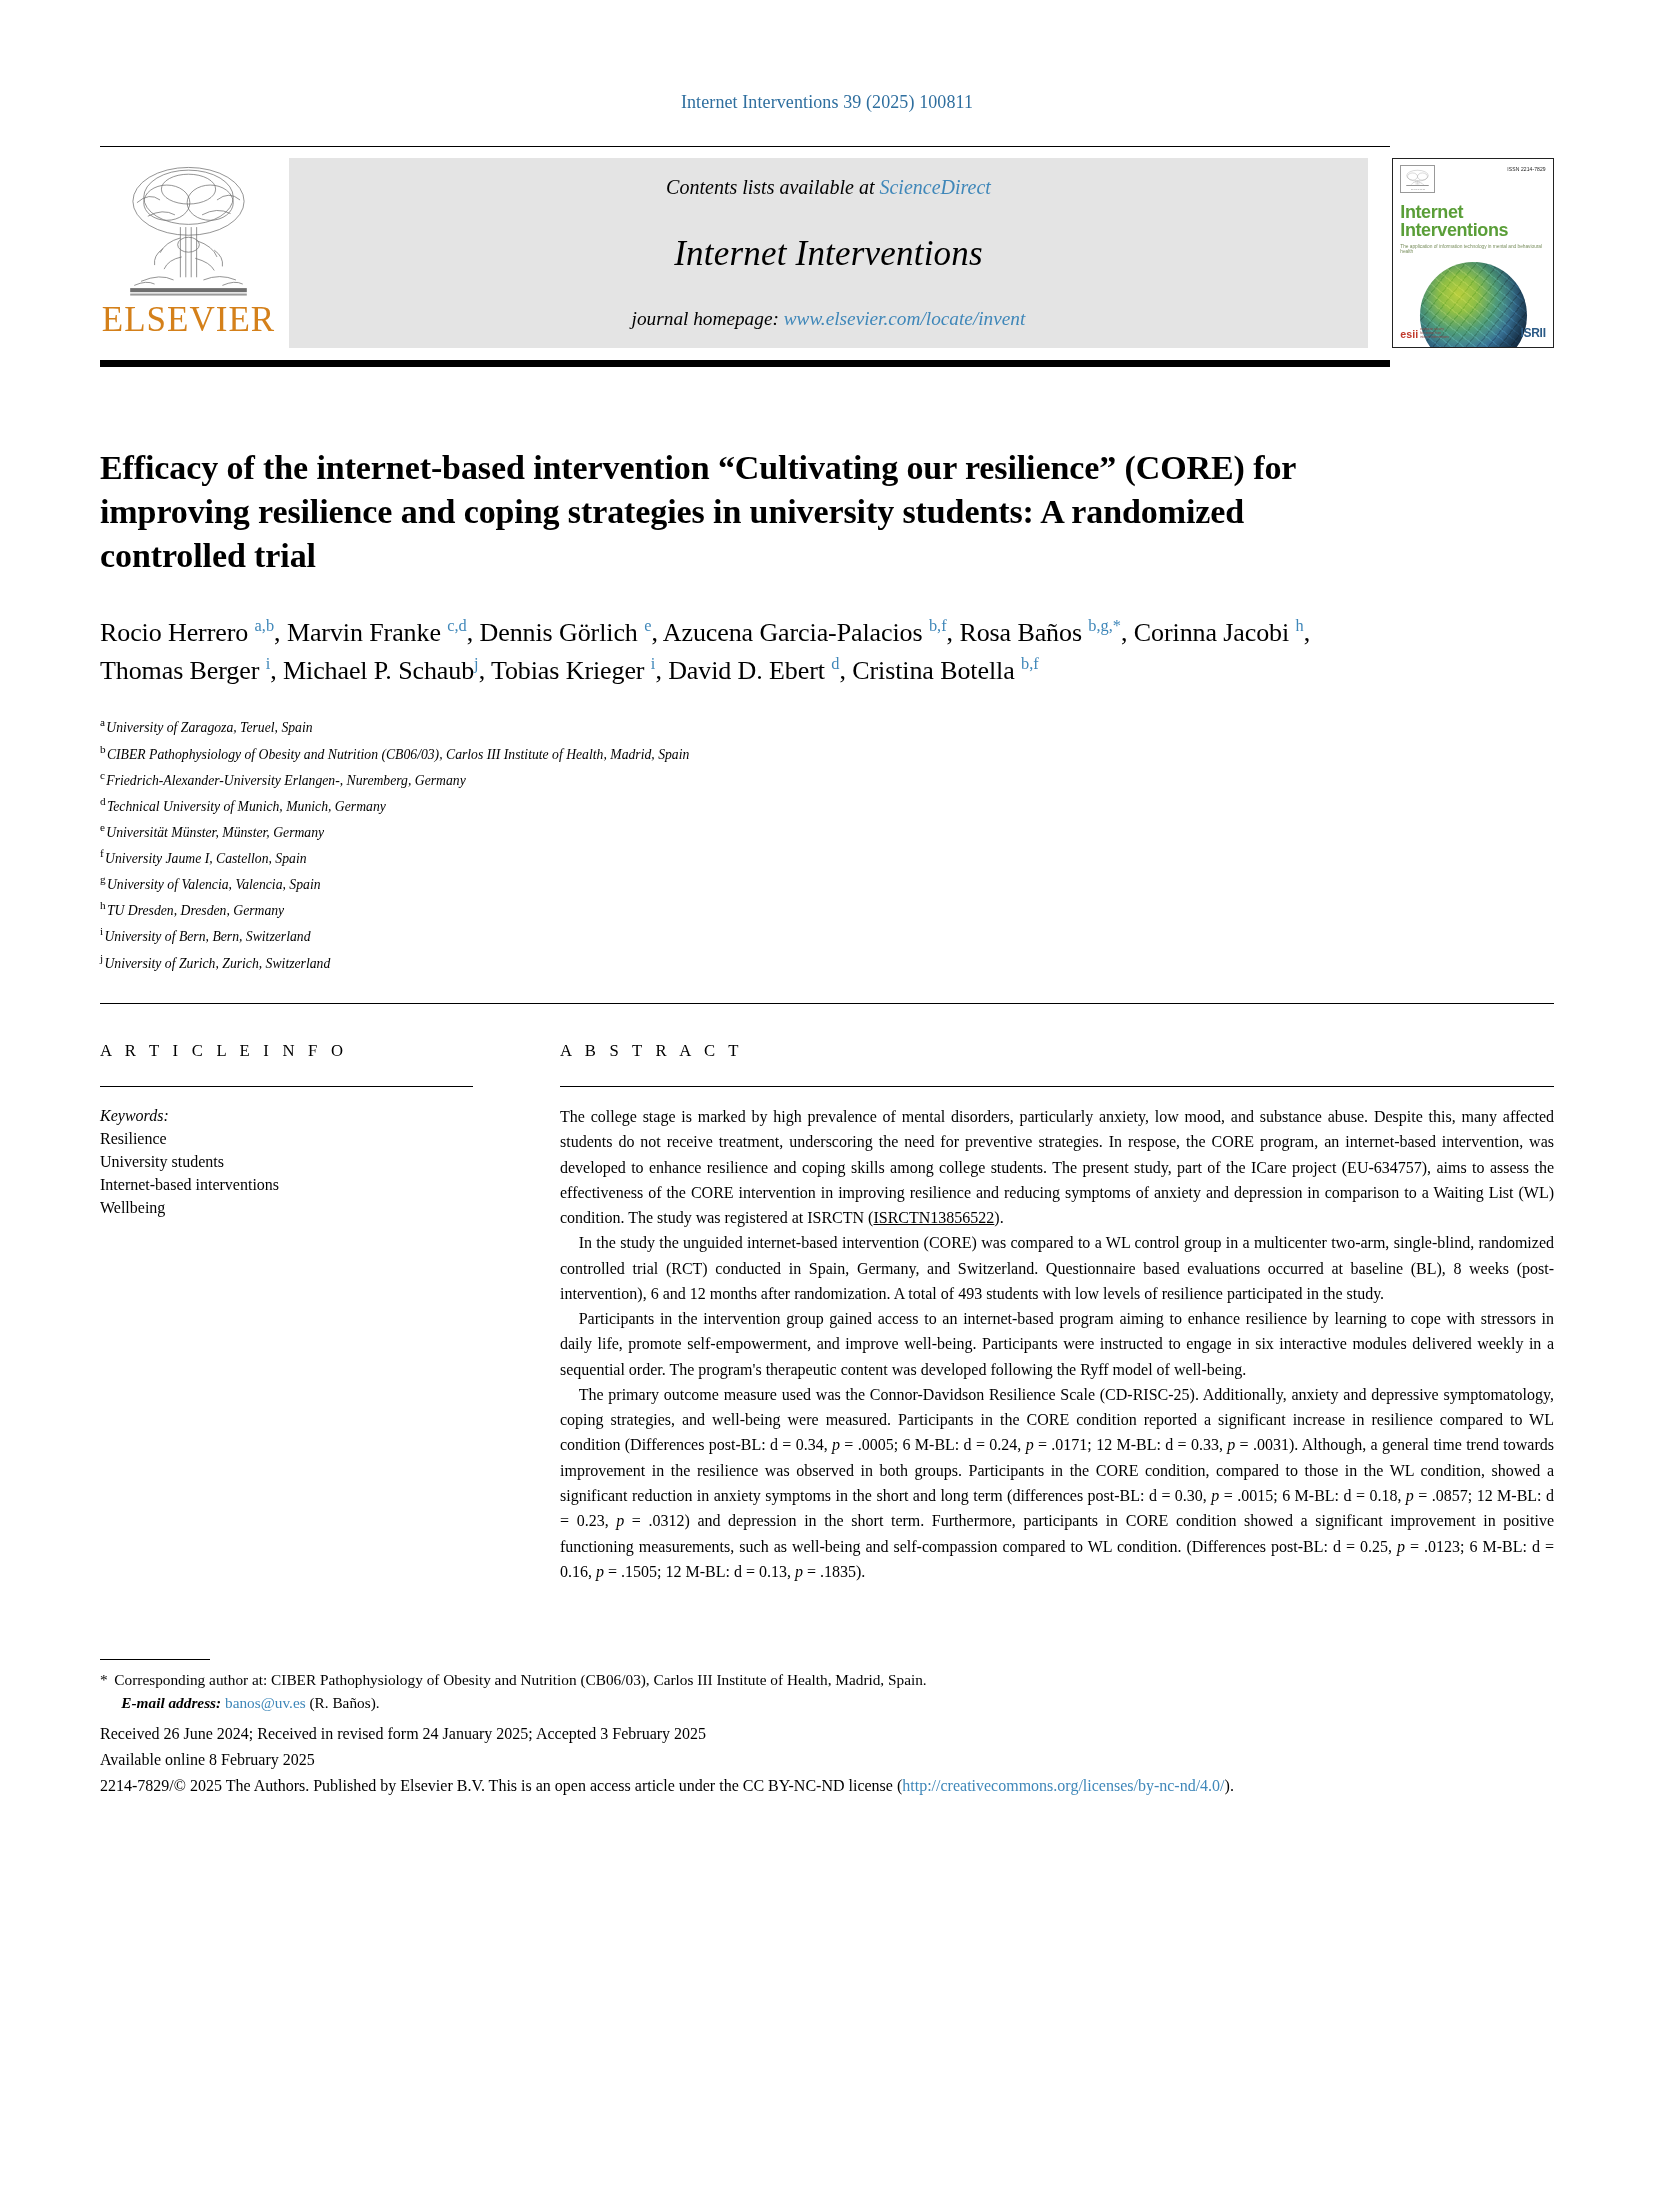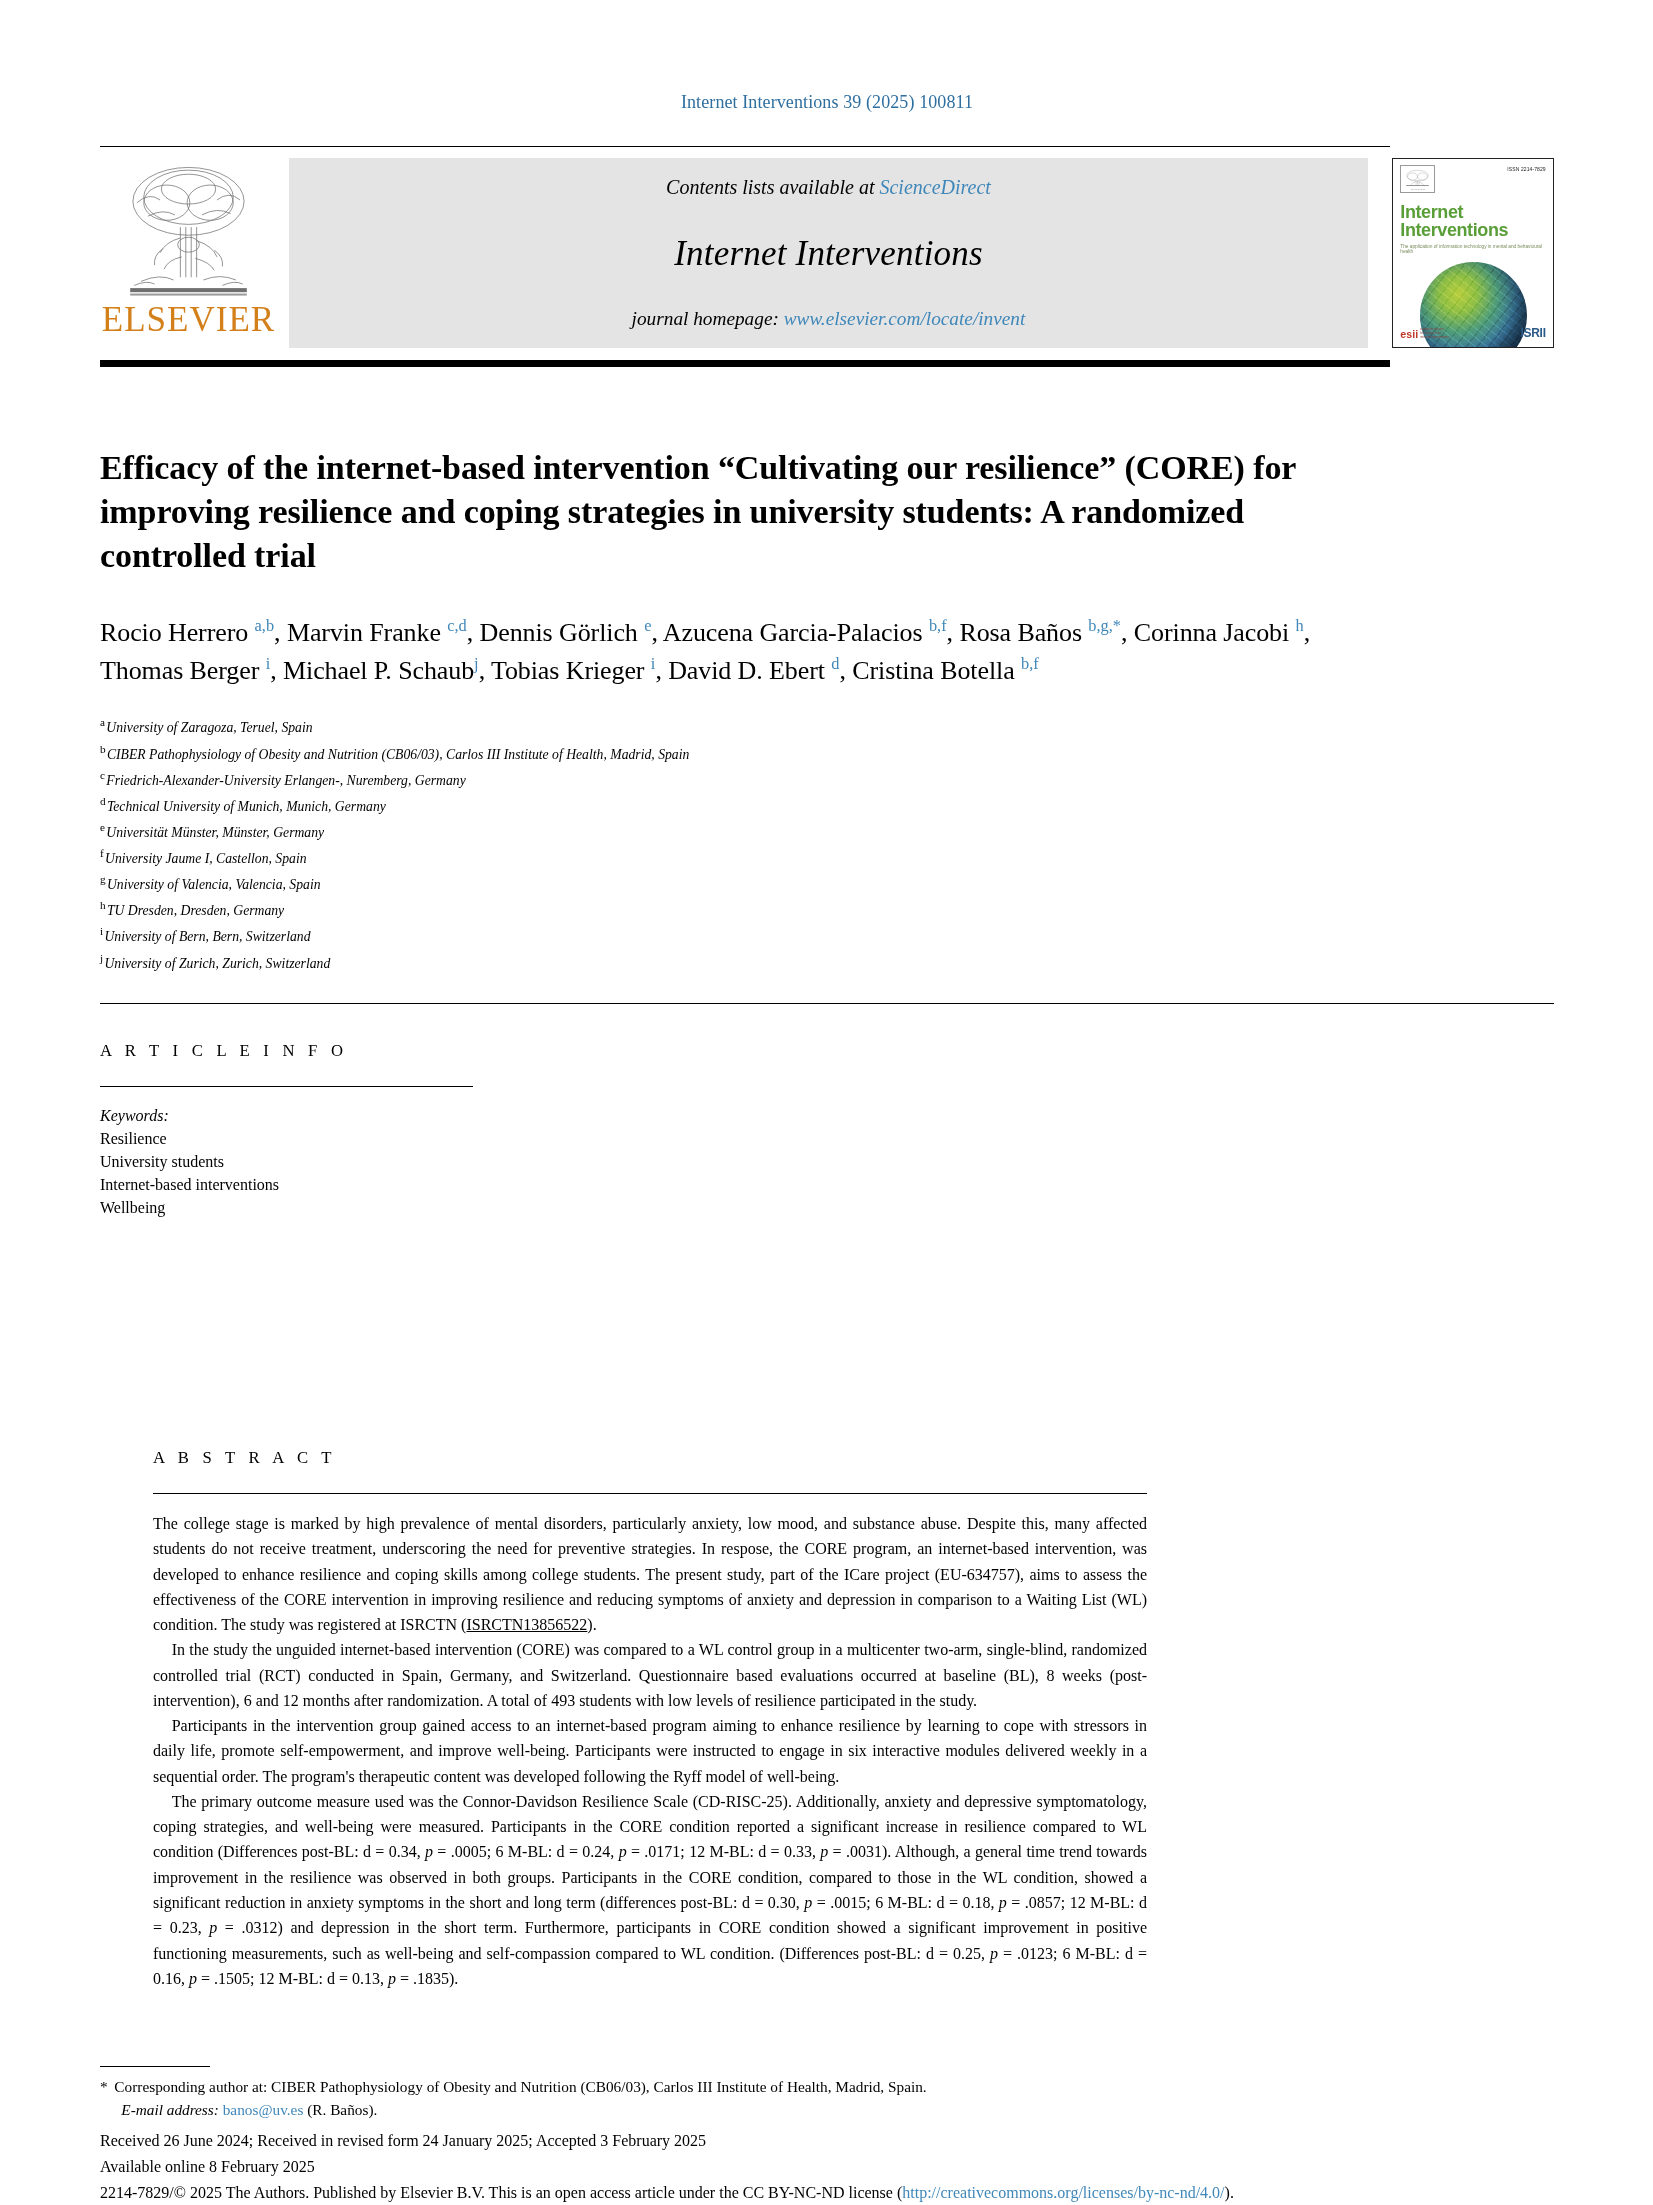--- a/index.html
+++ b/index.html
@@ -197,21 +197,20 @@
   .rule-thin {
     border-top: 1.3px solid #000;
     width: 1454px;
     margin-top: 28px;
   }
 
   
   .cols {
     display: flex;
     margin-top: 37px;
-    flex-direction: column;
   }
   .col-info { width: 407px; flex: 0 0 407px; }
   .col-abs { flex: 1 1 auto; margin-left: 53px; width: 994px; }
 
   .sec-head {
     font-size: 16.7px;
     letter-spacing: 4.7px;
   }
   .sec-rule-info { border-top: 1.1px solid #000; width: 373px; margin-top: 25px; }
   .sec-rule-abs  { border-top: 1.1px solid #000; width: 994px; margin-top: 25px; }
@@ -231,21 +230,21 @@
     width: 110px;
     margin-top: 75px;
   }
   .footnote {
     margin-top: 8px;
     font-size: 15.3px;
     line-height: 1.52;
   }
   .footnote .star { padding-right: 6.7px; }
   .fn-line2 { padding-left: 21.3px; }
-  .fn-label { font-style: italic; }
+  .fn-label { font-style: italic; font-weight: bold; }
   .fn-mail { color: #3f87b9; }
 
   .doi-line {
     margin-top: 35px;
     font-size: 16px;
     color: #3f87b9;
     text-decoration: underline;
   }
   .pub-lines { margin-top: 6.7px; font-size: 16px; line-height: 1.62; width: 1454px; }
   .pub-lines .cc-link { color: #3f87b9; }

